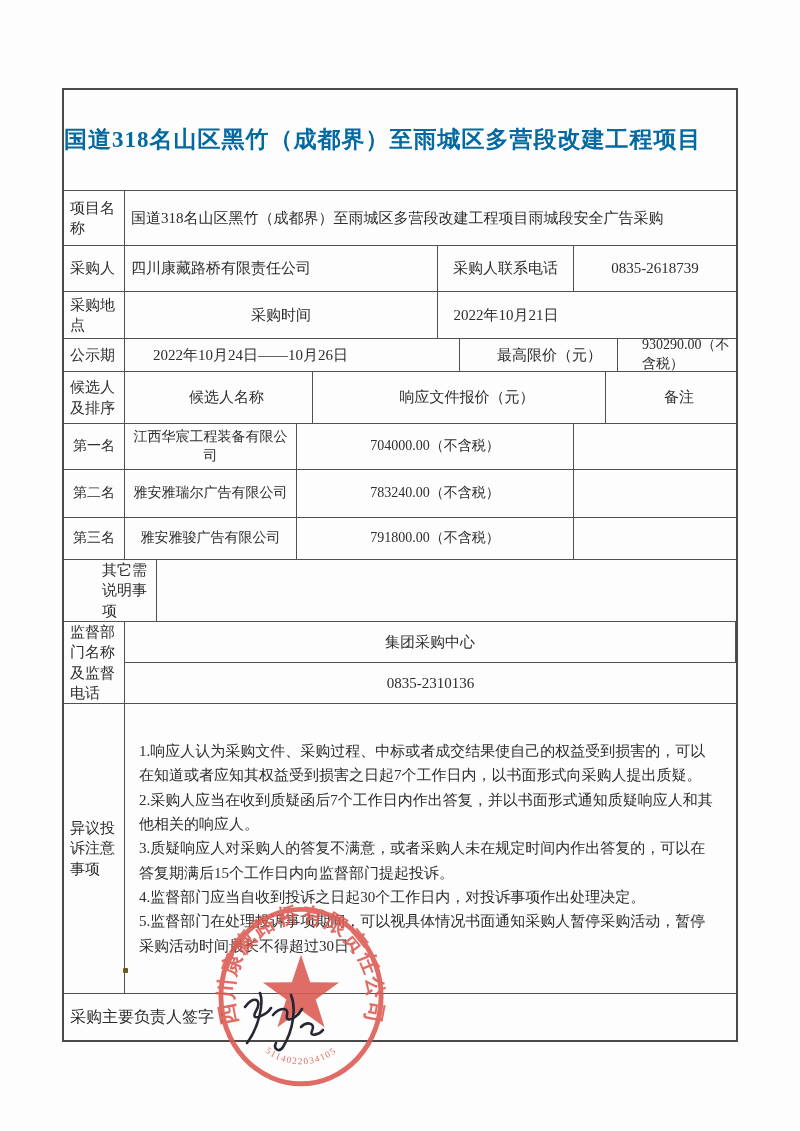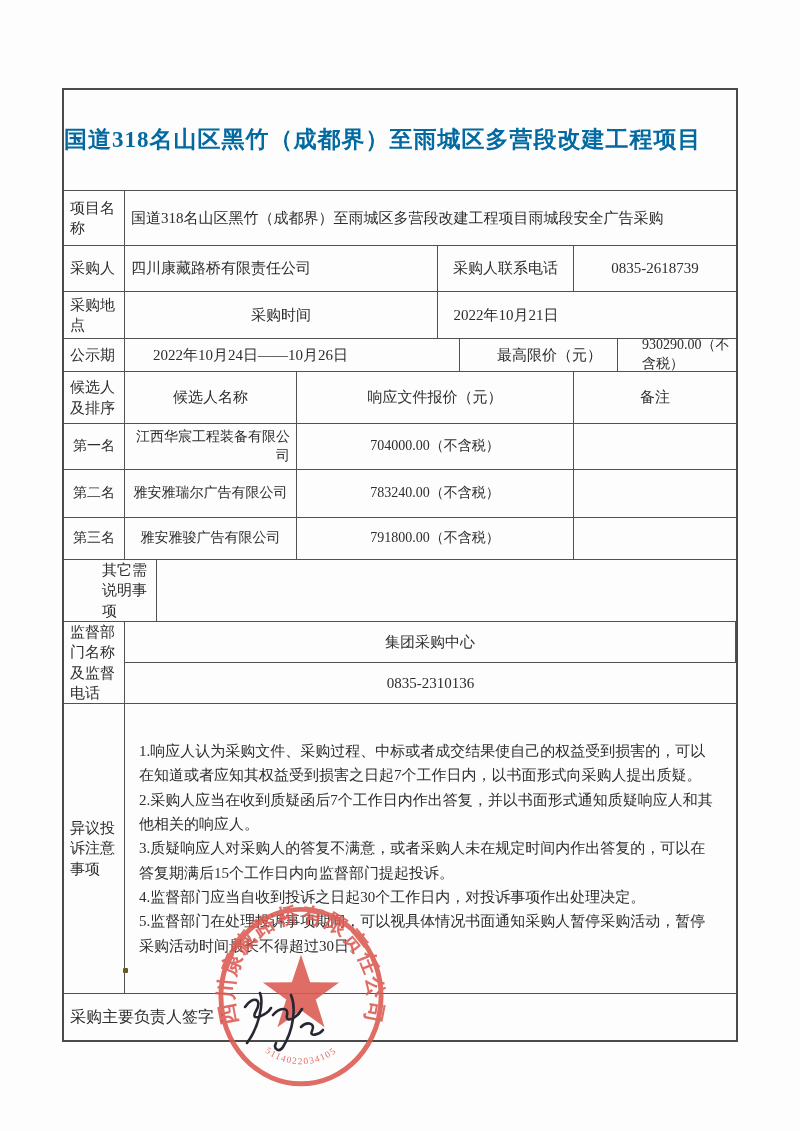--- a/index.html
+++ b/index.html
@@ -27,33 +27,33 @@
   .cell{
     border-right:1.5px solid #515151;
     box-sizing:border-box;
     display:flex;align-items:center;
     font-size:15px;
     line-height:1.35;
     padding:3px 6px;
     overflow:hidden;
   }
   .cell:last-child{border-right:none;}
-  .cell.center{justify-content:center;text-align:right;}
+  .cell.center{justify-content:center;text-align:center;}
   .cols-info{grid-template-columns:61px 313px 136px 1fr;}
   .cols-cand{grid-template-columns:61px 172px 277px 1fr;}
   .cols-two{grid-template-columns:61px 1fr;}
   .cols-one{grid-template-columns:1fr;}
 
   .title-row{height:100px;border-bottom:1.5px solid #515151;display:flex;align-items:center;justify-content:center;}
   .doc-title{
     text-align:left;font-size:23px;font-weight:bold;color:#0369a1;
     line-height:1.55;letter-spacing:1px;width:100%;
   }
   .h-r2{height:55px;} .h-r3{height:46px;} .h-r4{height:47px;} .h-r5{height:33px;gap:22px;}
-  .h-r6{height:52px;} .h-r7{height:46px;} .h-r8{height:48px;} .h-r9{height:42px;}
+  .h-r6{height:52px;gap:16px;} .h-r7{height:46px;} .h-r8{height:48px;} .h-r9{height:42px;}
   .h-r10{height:62px;padding-left:32px;} .h-r11{height:82px;} .h-r12{height:290px;} .h-r13{height:46px;}
 
   .sup-grid{grid-template-columns:61px 1fr;grid-template-rows:1fr 1fr;}
   .sup-label{grid-row:1 / span 2;}
   .sup-top{border-bottom:1.5px solid #515151;}
 
   .complaint-text{
     white-space:pre-line;
     font-size:15px;line-height:1.62;
     padding:6px 10px 6px 8px;

